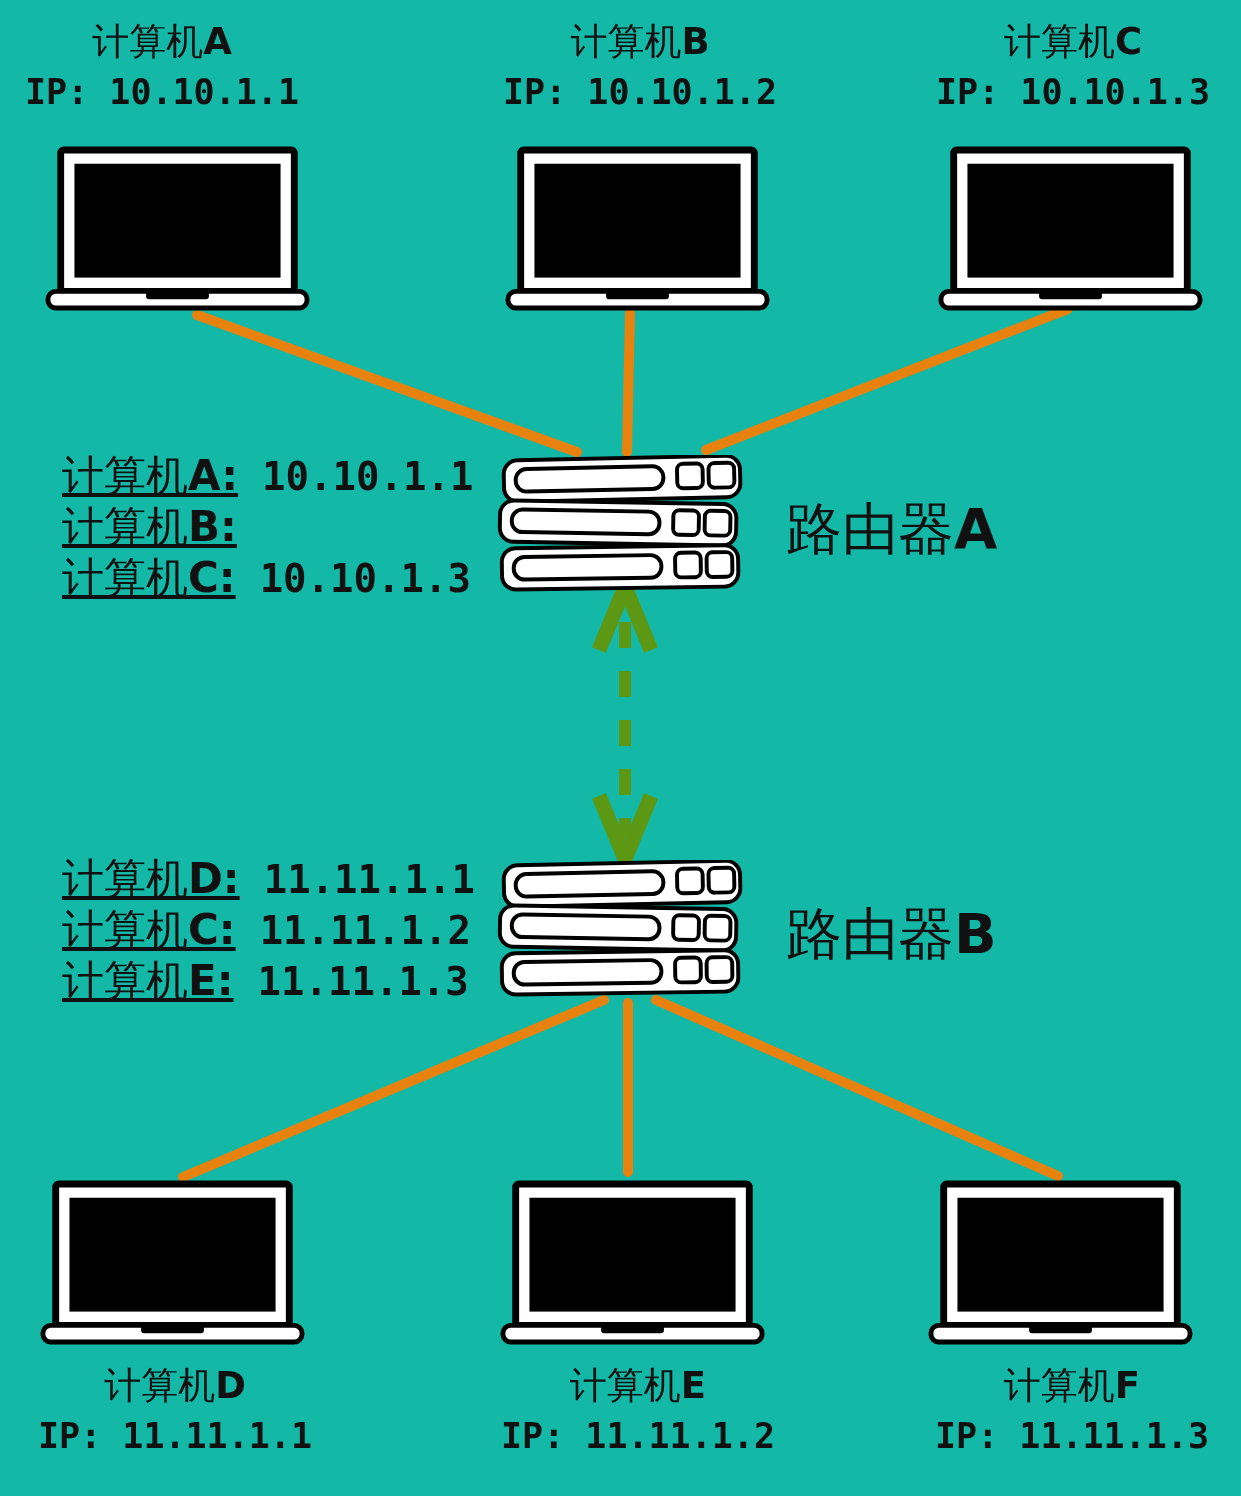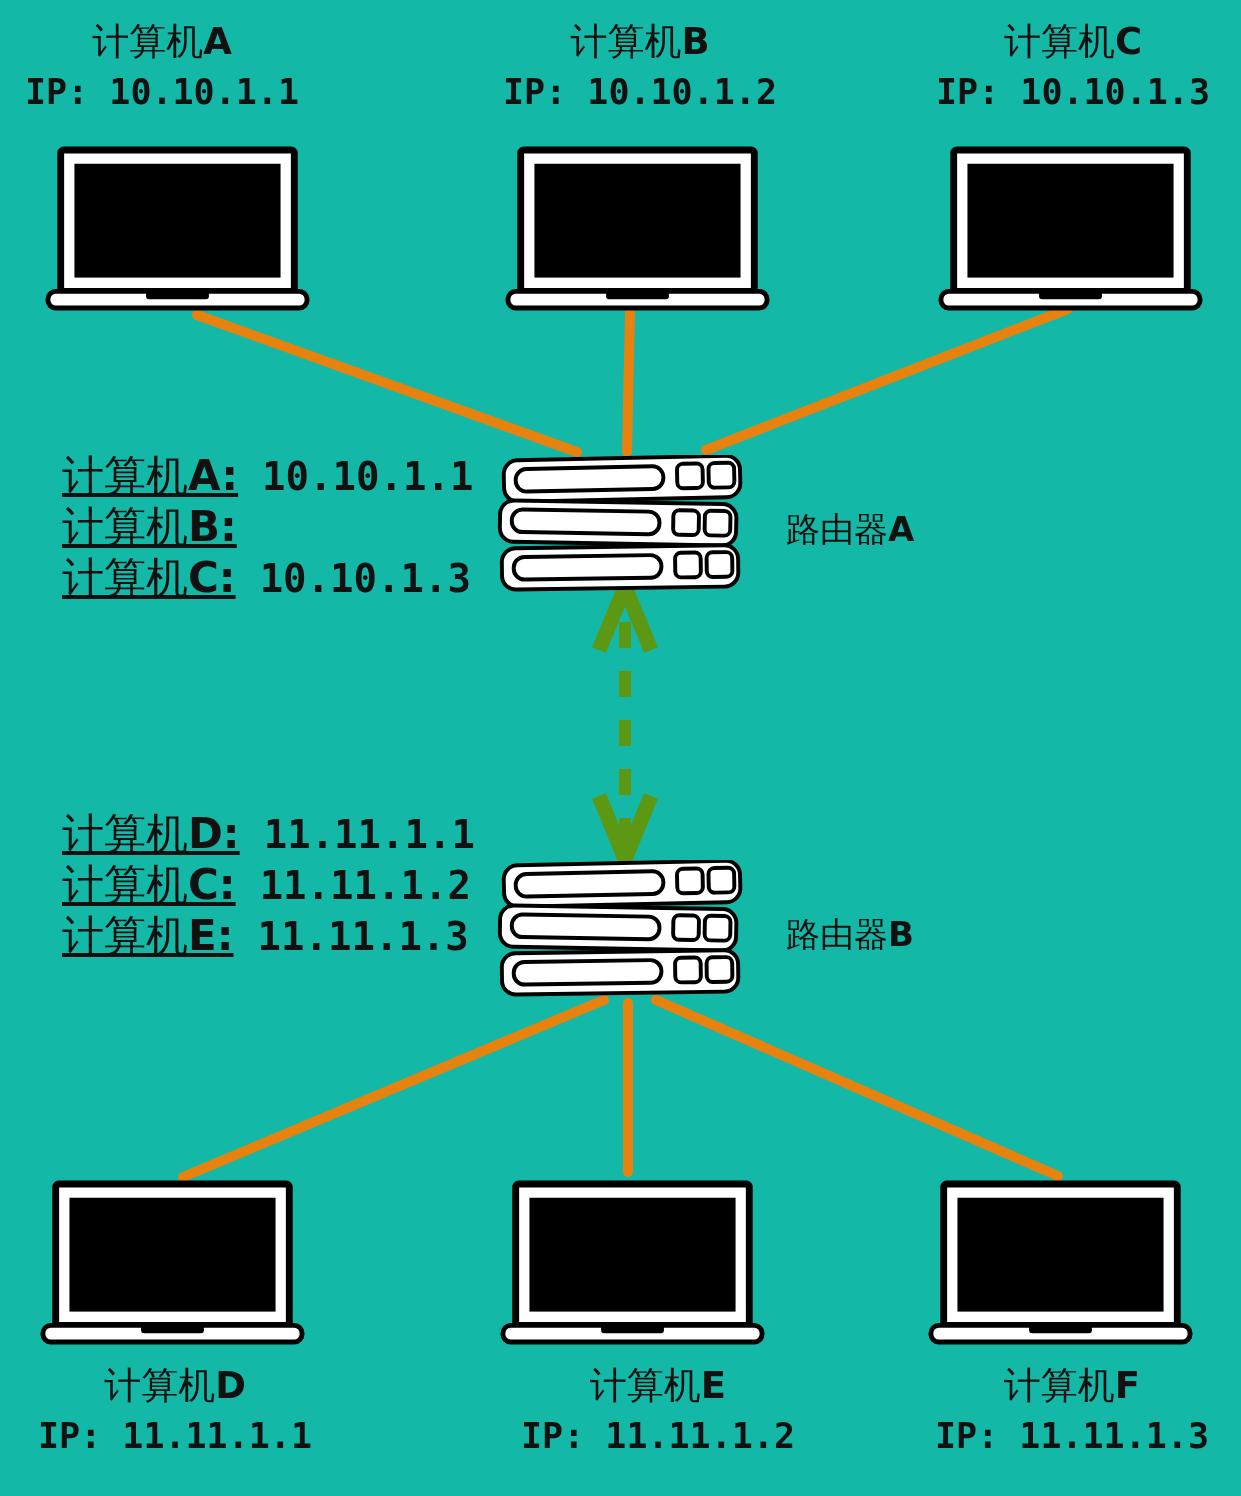--- a/index.html
+++ b/index.html
@@ -19,21 +19,21 @@
   
   .rtable{position:absolute;}
   .trow{display:flex;align-items:baseline;height:51px;font-size:42px;white-space:nowrap;}
   .thost{font-weight:400;text-decoration:underline;}
   .thost .hletter{font-weight:700;}
   .tip{
     font-family:"DejaVu Sans Mono",monospace;font-weight:700;
     font-size:39px;margin-left:24px;text-align:center;
   }
   
-  .rlabel{position:absolute;font-size:34px;line-height:48px;white-space:nowrap;text-align:center;}
+  .rlabel{position:absolute;font-size:56px;line-height:48px;white-space:nowrap;text-align:center;}
   .rlabel .letter{font-weight:700;}
   svg{display:block;}
 </style>
 </head>
 <body>
 
 <div id="canvas">
 
   <svg width="0" height="0" style="position:absolute" aria-hidden="true">
     <defs>
@@ -119,21 +119,21 @@
     <div class="trow">
       <span class="thost"><span>计算机</span><span class="hletter">C:</span></span>
       <span class="tip">10.10.1.3</span>
     </div>
   </div>
   <svg class="abs" style="left:496px;top:455px" width="256" height="140" viewBox="0 0 260 142">
       <use href="#sym-router"></use>
     </svg>
   <div class="rlabel" style="left:786px;top:505px"><span>路由器</span><span class="letter">A</span></div>
 
-  <div class="rtable" style="left:62px;top:806px">
+  <div class="rtable" style="left:62px;top:851px">
     <div class="trow">
       <span class="thost"><span>计算机</span><span class="hletter">D:</span></span>
       <span class="tip">11.11.1.1</span>
     </div>
     <div class="trow">
       <span class="thost"><span>计算机</span><span class="hletter">C:</span></span>
       <span class="tip">11.11.1.2</span>
     </div>
     <div class="trow">
       <span class="thost"><span>计算机</span><span class="hletter">E:</span></span>
@@ -149,21 +149,21 @@
       <use href="#sym-laptop"></use>
     </svg>
   <div class="node-label" style="left:-55px;top:1360px">
     <div class="cname"><span>计算机</span><span class="letter">D</span></div>
     <div class="cip">IP: 11.11.1.1</div>
   </div>
 
   <svg class="abs" style="left:500px;top:1180px" width="265" height="167" viewBox="0 0 270 170">
       <use href="#sym-laptop"></use>
     </svg>
-  <div class="node-label" style="left:428px;top:1360px">
+  <div class="node-label" style="left:408px;top:1360px">
     <div class="cname"><span>计算机</span><span class="letter">E</span></div>
     <div class="cip">IP: 11.11.1.2</div>
   </div>
 
   <svg class="abs" style="left:928px;top:1180px" width="265" height="167" viewBox="0 0 270 170">
       <use href="#sym-laptop"></use>
     </svg>
   <div class="node-label" style="left:842px;top:1360px">
     <div class="cname"><span>计算机</span><span class="letter">F</span></div>
     <div class="cip">IP: 11.11.1.3</div>

